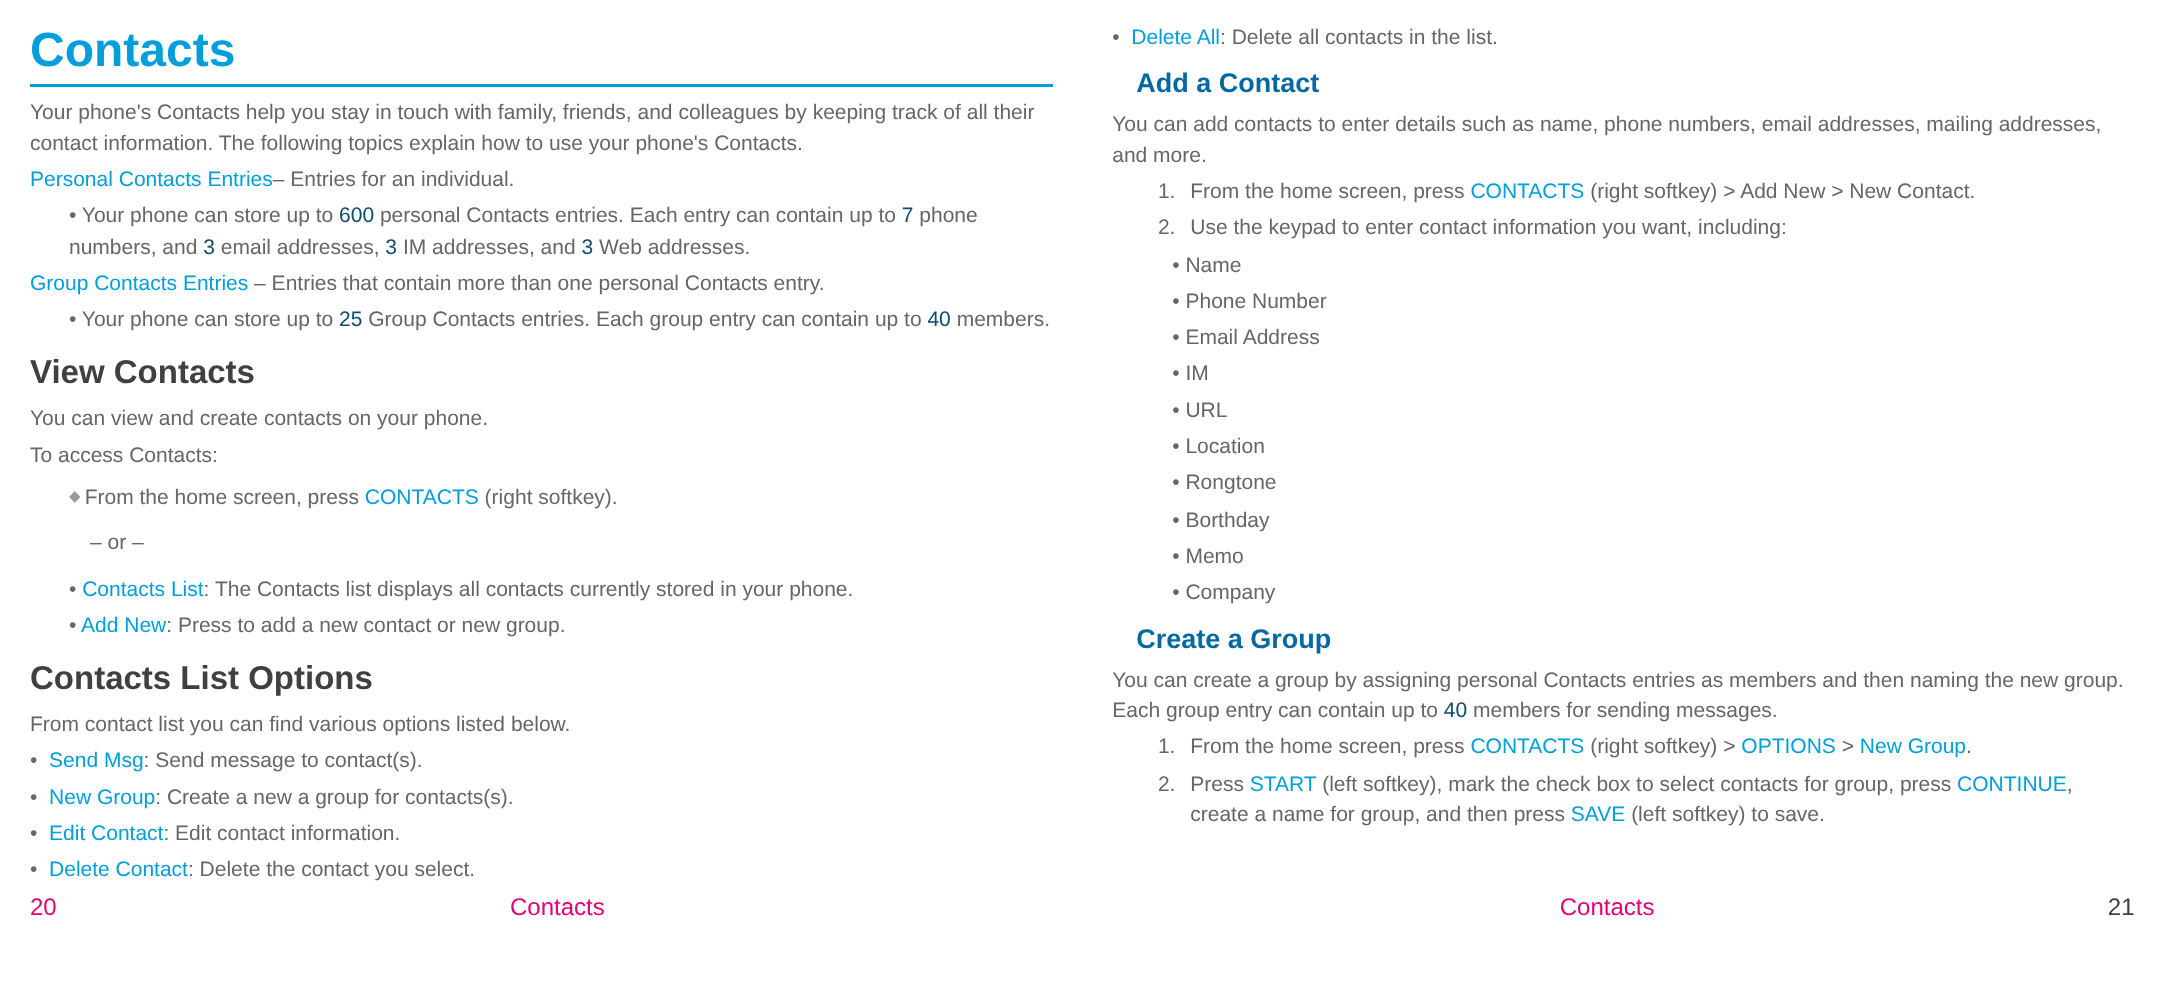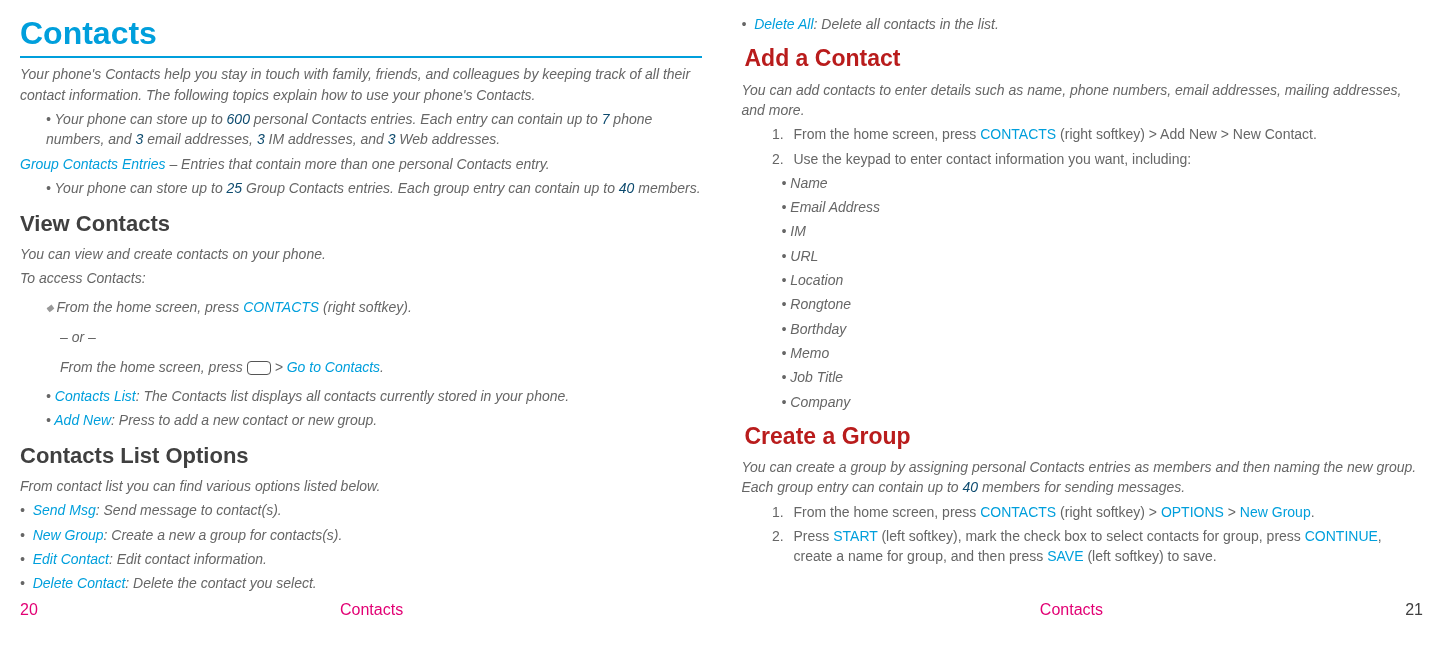--- a/index.html
+++ b/index.html
@@ -31,26 +31,26 @@
     width: 100%;
     padding-bottom: 0px;
   }
   h2 {
     color: #404040;
     font-size: 22px;
     margin: 10px 0 0 0;
     font-weight: 700;
   }
   h3 {
-    color: #b91c1c;
-    font-size: 23px;
-    margin: 8px 0 0 3px;
+    color: #0369a1;
+    font-size: 18px;
+    margin: 8px 0 0 16px;
     font-weight: 700;
   }
-  p { margin: 4px 0; font-style: italic; }
+  p { margin: 4px 0; }
   .link { color: #009fdc; }
   .red { color: #0c4a6e; }
   .indent1 { padding-left: 26px; }
   .indent2 { padding-left: 40px; }
   .bullet-dot::before { content: "• "; color:#666; }
   .footer {
     position: absolute;
     bottom: 6px;
     font-size: 16px;
   }
@@ -73,42 +73,42 @@
 </style>
 </head>
 <body>
 
 <div class="pages">
 
   <div class="page">
     <h1>Contacts</h1>
     <p>Your phone's Contacts help you stay in touch with family, friends, and colleagues by keeping track of all their contact information. The following topics explain how to use your phone's Contacts.</p>
 
+    <p>
+      <span class="link">Personal Contacts Entries</span><span>– Entries for an individual.</span>
+    </p>
     <p class="indent1 bullet-dot">
       <span>Your phone can store up to </span><span class="red">600</span><span> personal Contacts entries. Each entry can contain up to </span><span class="red">7</span><span> phone numbers, and </span><span class="red">3</span><span> email addresses, </span><span class="red">3</span><span> IM addresses, and </span><span class="red">3</span><span> Web addresses.</span>
     </p>
 
     <p>
       <span class="link">Group Contacts Entries</span><span> – Entries that contain more than one personal Contacts entry.</span>
     </p>
     <p class="indent1 bullet-dot">
       <span>Your phone can store up to </span><span class="red">25</span><span> Group Contacts entries. Each group entry can contain up to </span><span class="red">40</span><span> members.</span>
     </p>
 
     <h2>View Contacts</h2>
     <p>You can view and create contacts on your phone.</p>
     <p>To access Contacts:</p>
 
     <p class="indent1 diamond" style="margin-top:8px;">
       <span>From the home screen, press </span><span class="link">CONTACTS</span><span> (right softkey).</span>
     </p>
     <p class="indent2" style="margin:10px 0;">– or –</p>
-    <p class="indent2">
-      <span>From the home screen, press </span><span class="key-icon"></span><span> &gt; </span><span class="link">Go to Contacts</span><span>.</span>
-    </p>
 
     <p class="indent1 bullet-dot" style="margin-top:8px;">
       <span class="link">Contacts List</span><span>: The Contacts list displays all contacts currently stored in your phone.</span>
     </p>
     <p class="indent1 bullet-dot">
       <span class="link">Add New</span><span>: Press to add a new contact or new group.</span>
     </p>
 
     <h2>Contacts List Options</h2>
     <p>From contact list you can find various options listed below.</p>
@@ -122,28 +122,28 @@
     <p class="bullet-dot">&nbsp;<span class="link">Delete All</span><span>: Delete all contacts in the list.</span></p>
 
     <h3>Add a Contact</h3>
     <p>You can add contacts to enter details such as name, phone numbers, email addresses, mailing addresses, and more.</p>
     <ol>
       <li><span>From the home screen, press </span><span class="link">CONTACTS</span><span> (right softkey) &gt; Add New &gt; New Contact.</span></li>
       <li>Use the keypad to enter contact information you want, including:</li>
     </ol>
     <div class="indent2">
       <p class="bullet-dot">Name</p>
+      <p class="bullet-dot">Phone Number</p>
       <p class="bullet-dot">Email Address</p>
       <p class="bullet-dot">IM</p>
       <p class="bullet-dot">URL</p>
       <p class="bullet-dot">Location</p>
       <p class="bullet-dot">Rongtone</p>
       <p class="bullet-dot">Borthday</p>
       <p class="bullet-dot">Memo</p>
-      <p class="bullet-dot">Job Title</p>
       <p class="bullet-dot">Company</p>
     </div>
 
     <h3>Create a Group</h3>
     <p>
       <span>You can create a group by assigning personal Contacts entries as members and then naming the new group. Each group entry can contain up to </span><span class="red">40</span><span> members for sending messages.</span>
     </p>
     <ol>
       <li>
         <span>From the home screen, press </span><span class="link">CONTACTS</span><span> (right softkey) &gt; </span><span class="link">OPTIONS</span><span> &gt; </span><span class="link">New Group</span><span>.</span>

